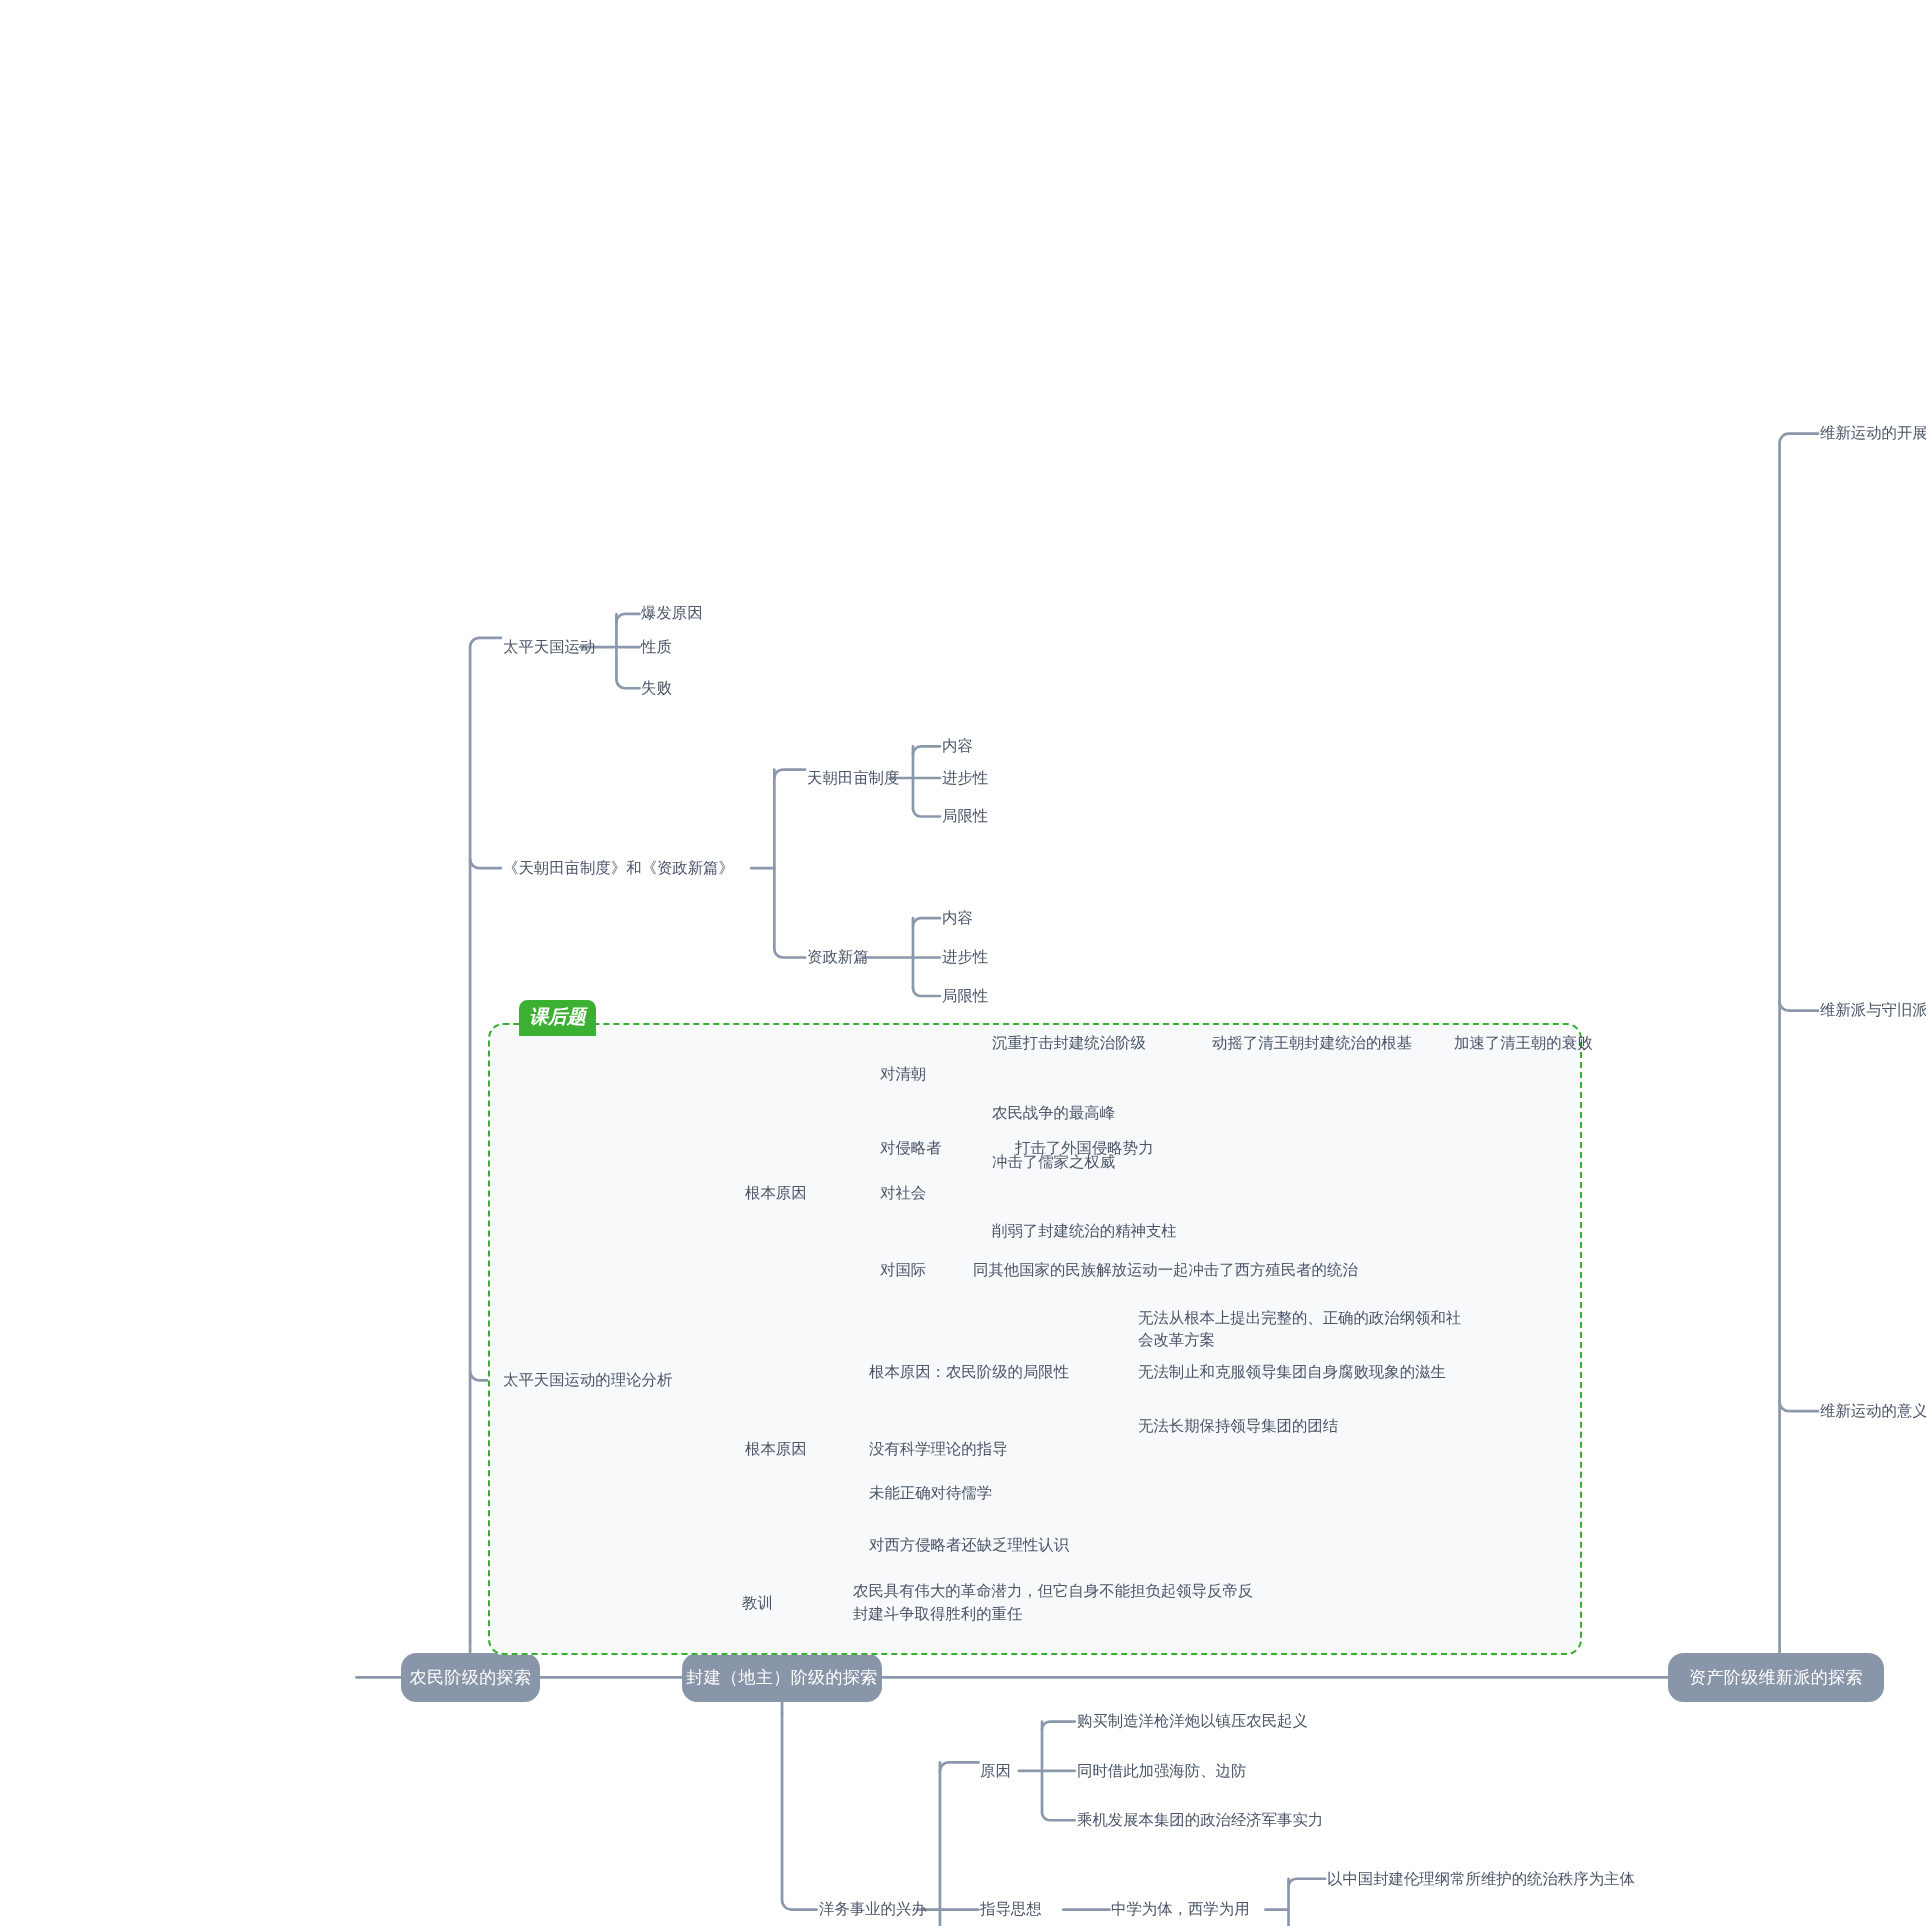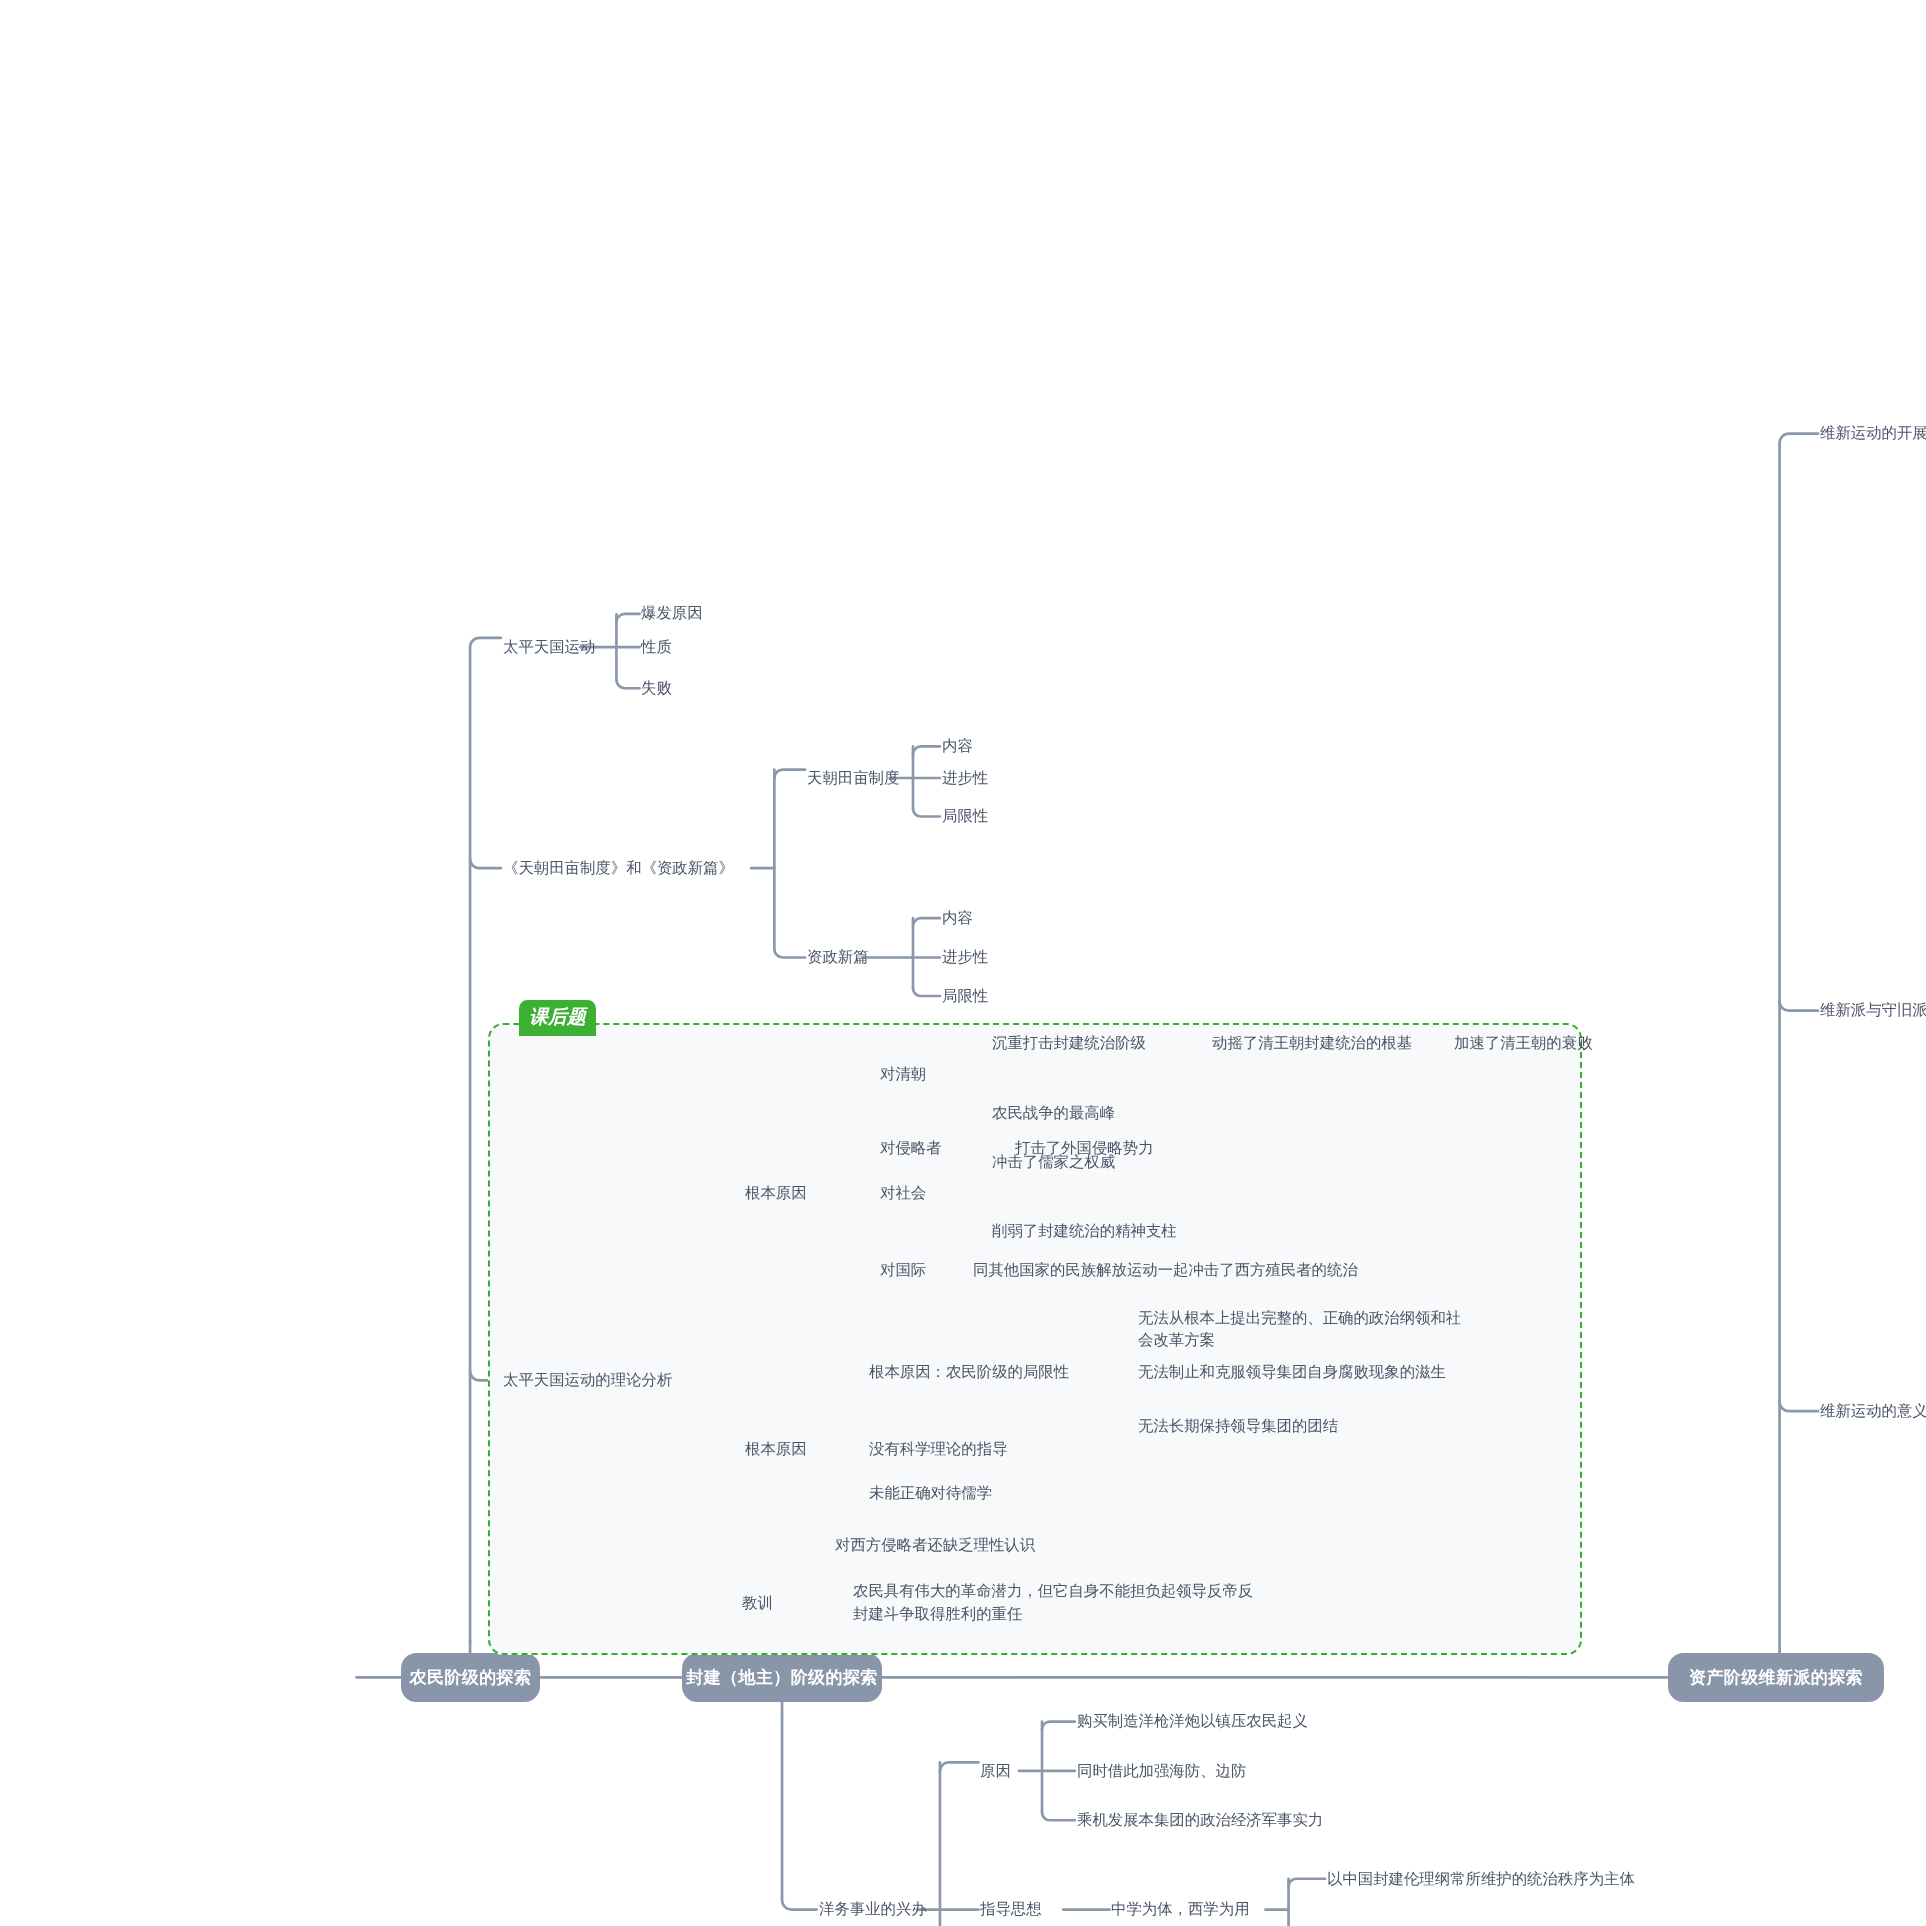--- a/index.html
+++ b/index.html
@@ -8,21 +8,21 @@
   svg.links{position:absolute;left:0;top:0;width:2552px;height:2376px;pointer-events:none;}
 
   .node{position:absolute;color:#4a5568;font-size:15.4px;line-height:1.45;white-space:pre;}
   .node.wrap{white-space:normal;}
 
   
   .root-pill{position:absolute;background:#3cb033;border-radius:25.4px;display:flex;align-items:center;justify-content:center;
              color:#fff;font-size:24px;font-weight:bold;letter-spacing:0.8px;box-shadow:0 0.8px 0 rgba(0,0,0,.03);}
   
   .br-pill{position:absolute;background:#8995a9;border-radius:15.4px;display:flex;align-items:center;justify-content:center;
-           color:#fff;font-size:17px;font-weight:bold;letter-spacing:0.4px;}
+           color:#fff;font-size:17px;font-weight:normal;letter-spacing:0.4px;}
 
   
   .dashbox{position:absolute;border:2.3px dashed #35b02c;border-radius:15.4px;background:#f7f9fb;}
   .dashtag{position:absolute;background:#3cb033;color:#fff;border-radius:8.5px 8.5px 0 0;font-size:19px;font-weight:bold;
            font-style:italic;padding:3.9px 10px 6.2px 10px;}
 </style>
 </head>
 <body>
 
 <div id="stage">
@@ -328,21 +328,21 @@
 
   <div class="node" style="left:745px;top:1438px;">根本原因</div>
 
   <div class="node" style="left:869px;top:1361px;">根本原因：农民阶级的局限性</div>
   <div class="node wrap" style="left:1138px;top:1307px;width:324px;">无法从根本上提出完整的、正确的政治纲领和社会改革方案</div>
   <div class="node" style="left:1138px;top:1361px;">无法制止和克服领导集团自身腐败现象的滋生</div>
   <div class="node" style="left:1138px;top:1415px;">无法长期保持领导集团的团结</div>
 
   <div class="node" style="left:869px;top:1438px;">没有科学理论的指导</div>
   <div class="node" style="left:869px;top:1482px;">未能正确对待儒学</div>
-  <div class="node" style="left:835px;top:1534px;">对西方侵略者还缺乏理性认识</div>
+  <div class="node" style="left:869px;top:1534px;">对西方侵略者还缺乏理性认识</div>
 
   <div class="node" style="left:742px;top:1592px;">教训</div>
   <div class="node wrap" style="left:853px;top:1579px;width:401px;line-height:1.5;">农民具有伟大的革命潜力，但它自身不能担负起领导反帝反封建斗争取得胜利的重任</div>
 
   <div class="node" style="left:819px;top:1898px;">洋务事业的兴办</div>
 
   <div class="node" style="left:980px;top:1760px;">原因</div>
   <div class="node" style="left:1077px;top:1710px;">购买制造洋枪洋炮以镇压农民起义</div>
   <div class="node" style="left:1077px;top:1760px;">同时借此加强海防、边防</div>
   <div class="node" style="left:1077px;top:1809px;">乘机发展本集团的政治经济军事实力</div>

